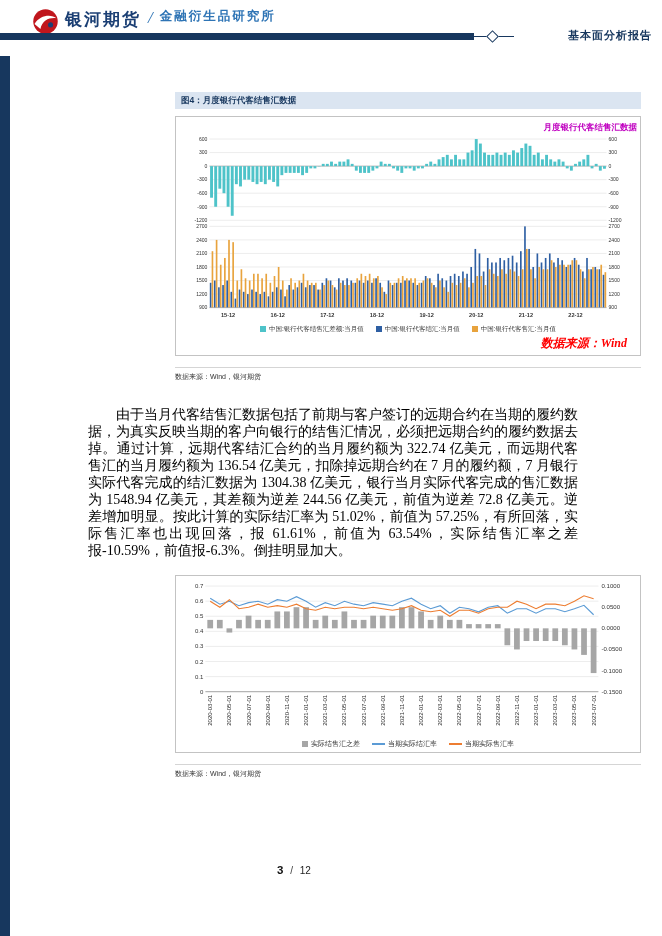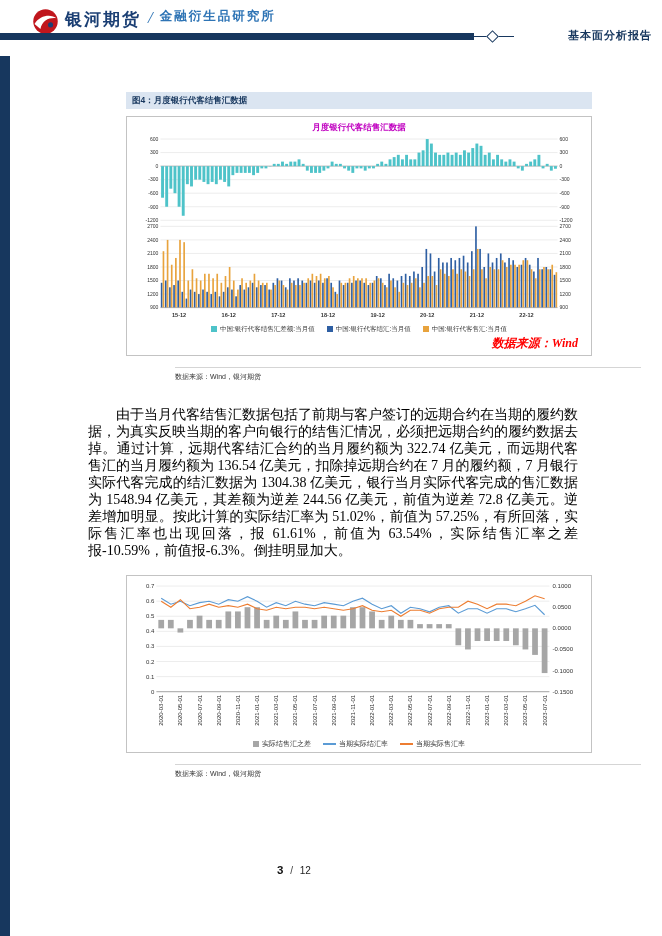--- a/index.html
+++ b/index.html
@@ -14,25 +14,25 @@
   .brand-cn{font-size:17px;font-weight:bold;color:#1b3f74;margin-left:6px;letter-spacing:2px;font-family:"Liberation Sans",sans-serif;}
   .slash{color:#2e74b5;font-size:17px;margin:0 7px;font-style:italic;}
   .inst{font-size:12.5px;color:#2e74b5;font-weight:bold;letter-spacing:2px;font-family:"Liberation Sans",sans-serif;}
   .report-type{position:absolute;right:10px;top:28px;font-size:11px;font-weight:bold;color:#17375e;letter-spacing:1px;font-family:"Liberation Sans",sans-serif;}
   .header-bar{position:absolute;left:0;top:33px;height:7px;width:474px;background:#17375e;}
   .header-line{position:absolute;left:474px;top:36px;width:40px;height:1px;background:#17375e;}
   .diamond{position:absolute;left:488px;top:32px;width:7px;height:7px;border:1px solid #17375e;background:#fff;transform:rotate(45deg);}
   .left-strip{position:absolute;left:0;top:56px;width:10px;height:880px;background:#17375e;}
   
   main{padding:0 84px 0 88px;}
-  .fig-wrap{margin-left:38px;width:466px;}
+  .fig-wrap{margin-left:87px;width:466px;}
   .fig-caption{background:#dbe5f1;color:#17375e;font-weight:bold;font-size:8.5px;line-height:9px;padding:4px 6px;font-family:"Liberation Sans",sans-serif;}
   .mt-first{margin-top:36px;}
   .chart-frame{border:1px solid #c3c3c3;margin-top:7px;padding:4px 3px 3px;background:#fff;}
-  .chart1-title{text-align:center;color:#c000c0;font-weight:bold;font-size:8.5px;margin:1px 0 2px;font-family:Liberation Sans, sans-serif;}
+  .chart1-title{text-align:right;color:#c000c0;font-weight:bold;font-size:8.5px;margin:1px 0 2px;font-family:Liberation Sans, sans-serif;}
   svg.chart{display:block;width:100%;}
   svg text{font-family:"Liberation Sans",sans-serif;}
   .legend-row{display:flex;justify-content:center;gap:12px;font-size:6.5px;color:#333;align-items:center;margin-top:2px;font-family:"Liberation Sans",sans-serif;}
   .legend-item{display:flex;align-items:center;white-space:nowrap;}
   .sw{display:inline-block;width:6px;height:6px;margin-right:3px;}
   .lsw{display:inline-block;width:13px;height:2px;margin-right:3px;}
   .wind-src{text-align:right;color:#ff0000;font-style:italic;font-size:12px;padding-right:10px;margin-top:1px;font-family:"Liberation Serif",serif;font-weight:bold;}
   .datasource{margin-left:87px;width:466px;font-size:7px;color:#333;border-top:1px solid #d5d5d5;padding-top:4px;margin-top:11px;font-family:"Liberation Sans",sans-serif;}
   .body-text{margin:24px 0 16px;font-size:14px;line-height:17px;text-align:justify;text-indent:2em;color:#000;}
   .legend2{margin-top:1px;font-size:7px;}

